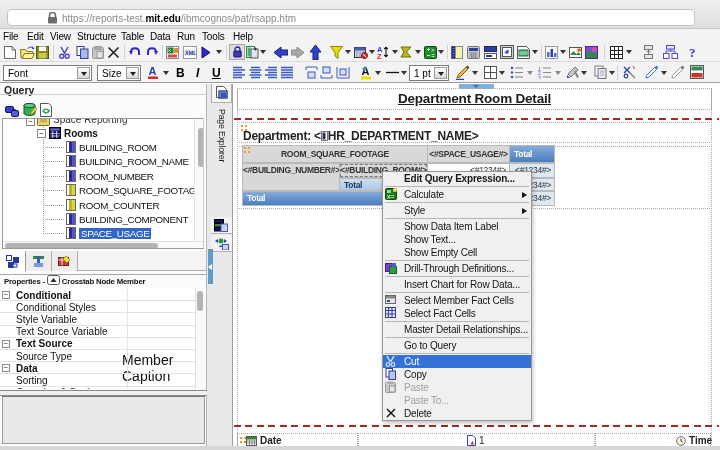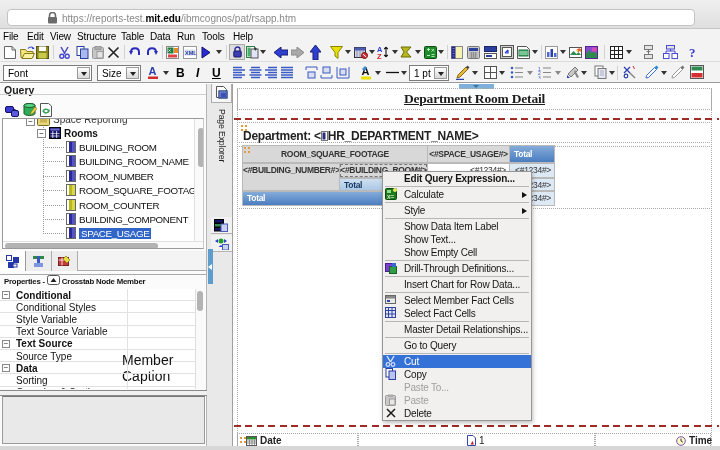--- a/index.html
+++ b/index.html
@@ -54,21 +54,21 @@
 
 #strip { left:207px; top:84px; width:26px; height:362px; background:#e9e9e9; border-right:1px solid #9f9f9f; }
 #pxbtn { left:4px; top:0; width:21px; height:19px; background:#f6f6f6; border:1px solid #adadad; border-top:none; }
 #pxlabel { left:6px; top:25px; width:14px; height:80px; font-size:8.8px; letter-spacing:-0.2px; color:#222; writing-mode:vertical-rl; white-space:nowrap; }
 .explbtn { position:absolute; left:4px; width:21px; height:17px; background:#f2f2f2; border-bottom:1px solid #b5b5b5; }
 #splitterv { left:1px; top:165px; width:5px; height:35px; background:#5e9ccb; }
 
 #content { left:233px; top:84px; width:487px; height:362px; background:#fff; }
 #pageL { left:4px; top:4px; width:1px; height:359px; border-left:1px dotted #ababab; }
 #pageR { left:478px; top:4px; width:1px; height:359px; border-left:1px dotted #ababab; }
-#hdrblk { left:4px; top:4px; width:475px; height:22px; border:1px dotted #ababab;font-family:Liberation Serif, serif; }
+#hdrblk { left:4px; top:4px; width:475px; height:22px; border:1px dotted #ababab; }
 #title { width:100%; text-align:center; font-size:13.5px; font-weight:bold; color:#1c1c1c; text-decoration:underline; margin-top:2px; letter-spacing:-0.2px; }
 .redline { position:absolute; left:1px; width:485px; height:2.5px; background:repeating-linear-gradient(90deg,#9e2b25 0 7px,rgba(0,0,0,0) 7px 11.5px); }
 #deptblk { left:4px; top:38px; width:475px; height:21px; border:1px dotted #ababab; font-size:12px; letter-spacing:-0.25px; font-weight:bold; color:#222; }
 
 .xcell { position:absolute; border:1px solid #b9b9b9; font-size:8.5px; letter-spacing:-0.3px; color:#333; overflow:hidden; }
 .xhdr { background:#d8d8d8; font-weight:bold; text-align:center; }
 .xblue { background:linear-gradient(#85abd9,#4a7dc0); color:#fff; font-weight:bold; }
 .xlblue { background:linear-gradient(#cfe0f0,#aac8e6); color:#1a3a66; font-weight:bold; }
 .xval { background:#dde9f5; text-align:right; }
 
@@ -699,30 +699,30 @@
       <span class="t">Cut</span>
     </div>
   <div class="mitem">
       <span class="ic"><svg width="12" height="12" viewBox="0 0 12 12">
           <rect x="1" y="0.5" width="6.5" height="8.5" fill="#fff" stroke="#2b3f9e"></rect>
           <rect x="4" y="3" width="6.5" height="8.5" fill="#b9c4ef" stroke="#2b3f9e"></rect>
         </svg></span>
       <span class="t">Copy</span>
     </div>
   <div class="mitem mdis">
-      <span class="t">Paste To...</span>
-    </div>
-  <div class="mitem mdis">
       <span class="ic"><svg width="11" height="12" viewBox="0 0 11 12">
           <rect x="0.5" y="1.5" width="10" height="10" rx="1" fill="#c9c9c9" stroke="#9a9a9a"></rect>
           <rect x="3" y="0.5" width="5" height="2.5" fill="#aaa"></rect>
           <rect x="4.5" y="5" width="5.5" height="6" fill="#e7e7e7" stroke="#9a9a9a"></rect>
         </svg></span>
       <span class="t">Paste</span>
     </div>
+  <div class="mitem mdis">
+      <span class="t">Paste To...</span>
+    </div>
   <div class="mitem">
       <span class="ic" style="left:3px"><svg width="10" height="11" viewBox="0 0 10 11">
           <path d="M1 2l8 8M9 2l-8 8" stroke="#1a1a1a" stroke-width="1.5"></path>
         </svg></span>
       <span class="t">Delete</span>
     </div>
 </div>
 <div id="btmstrip" class="abs"></div>
 
 </body></html>

